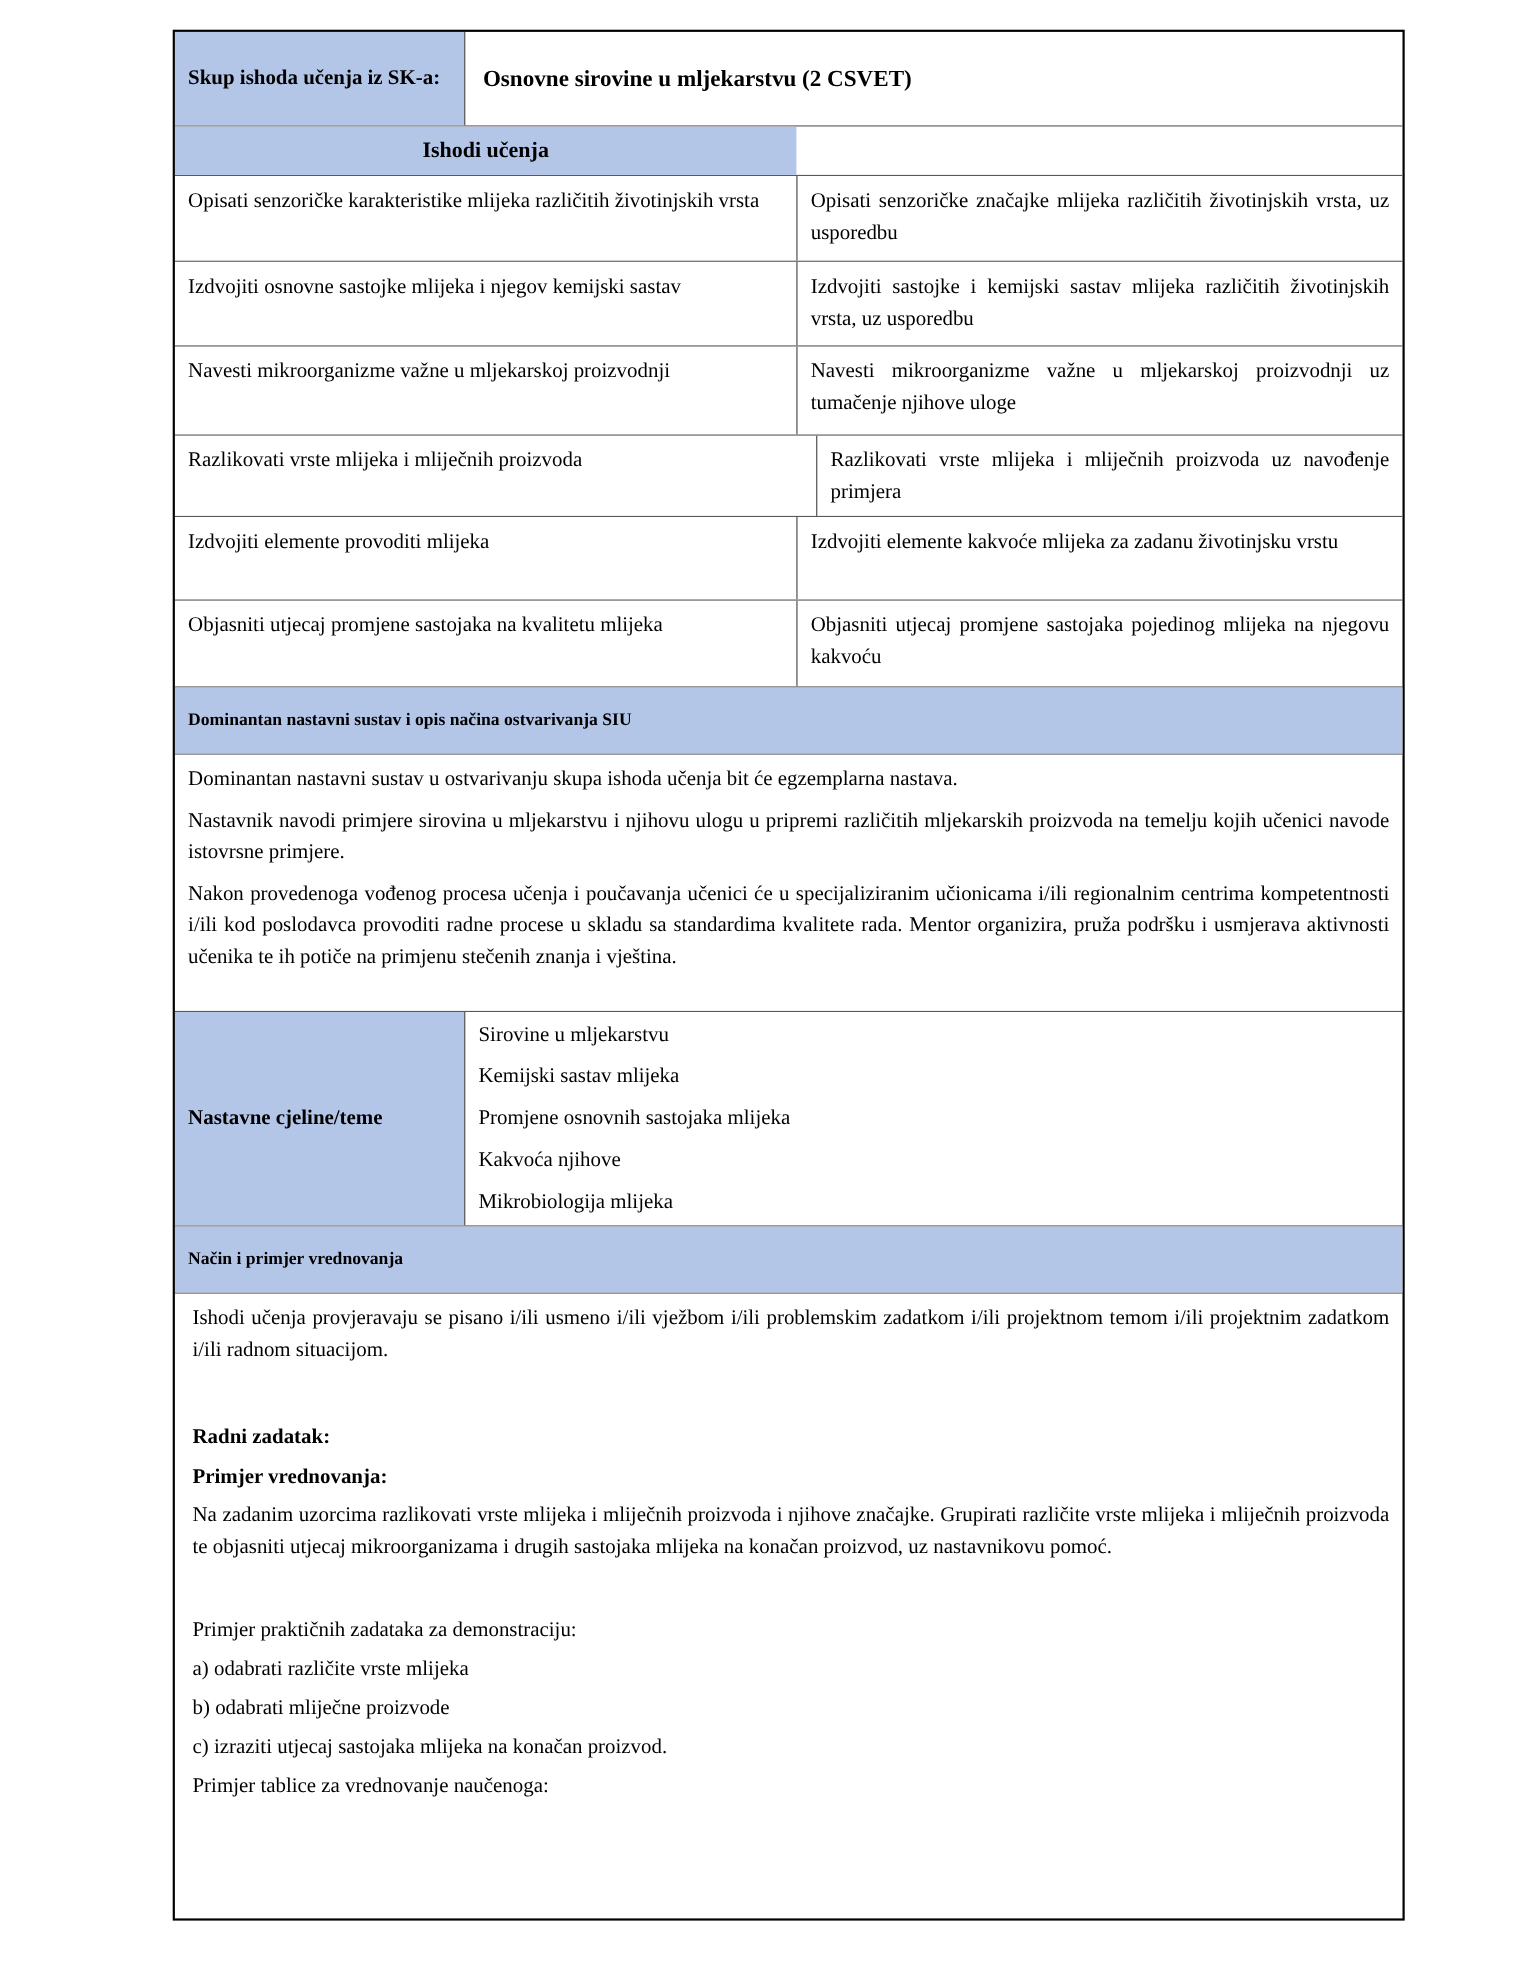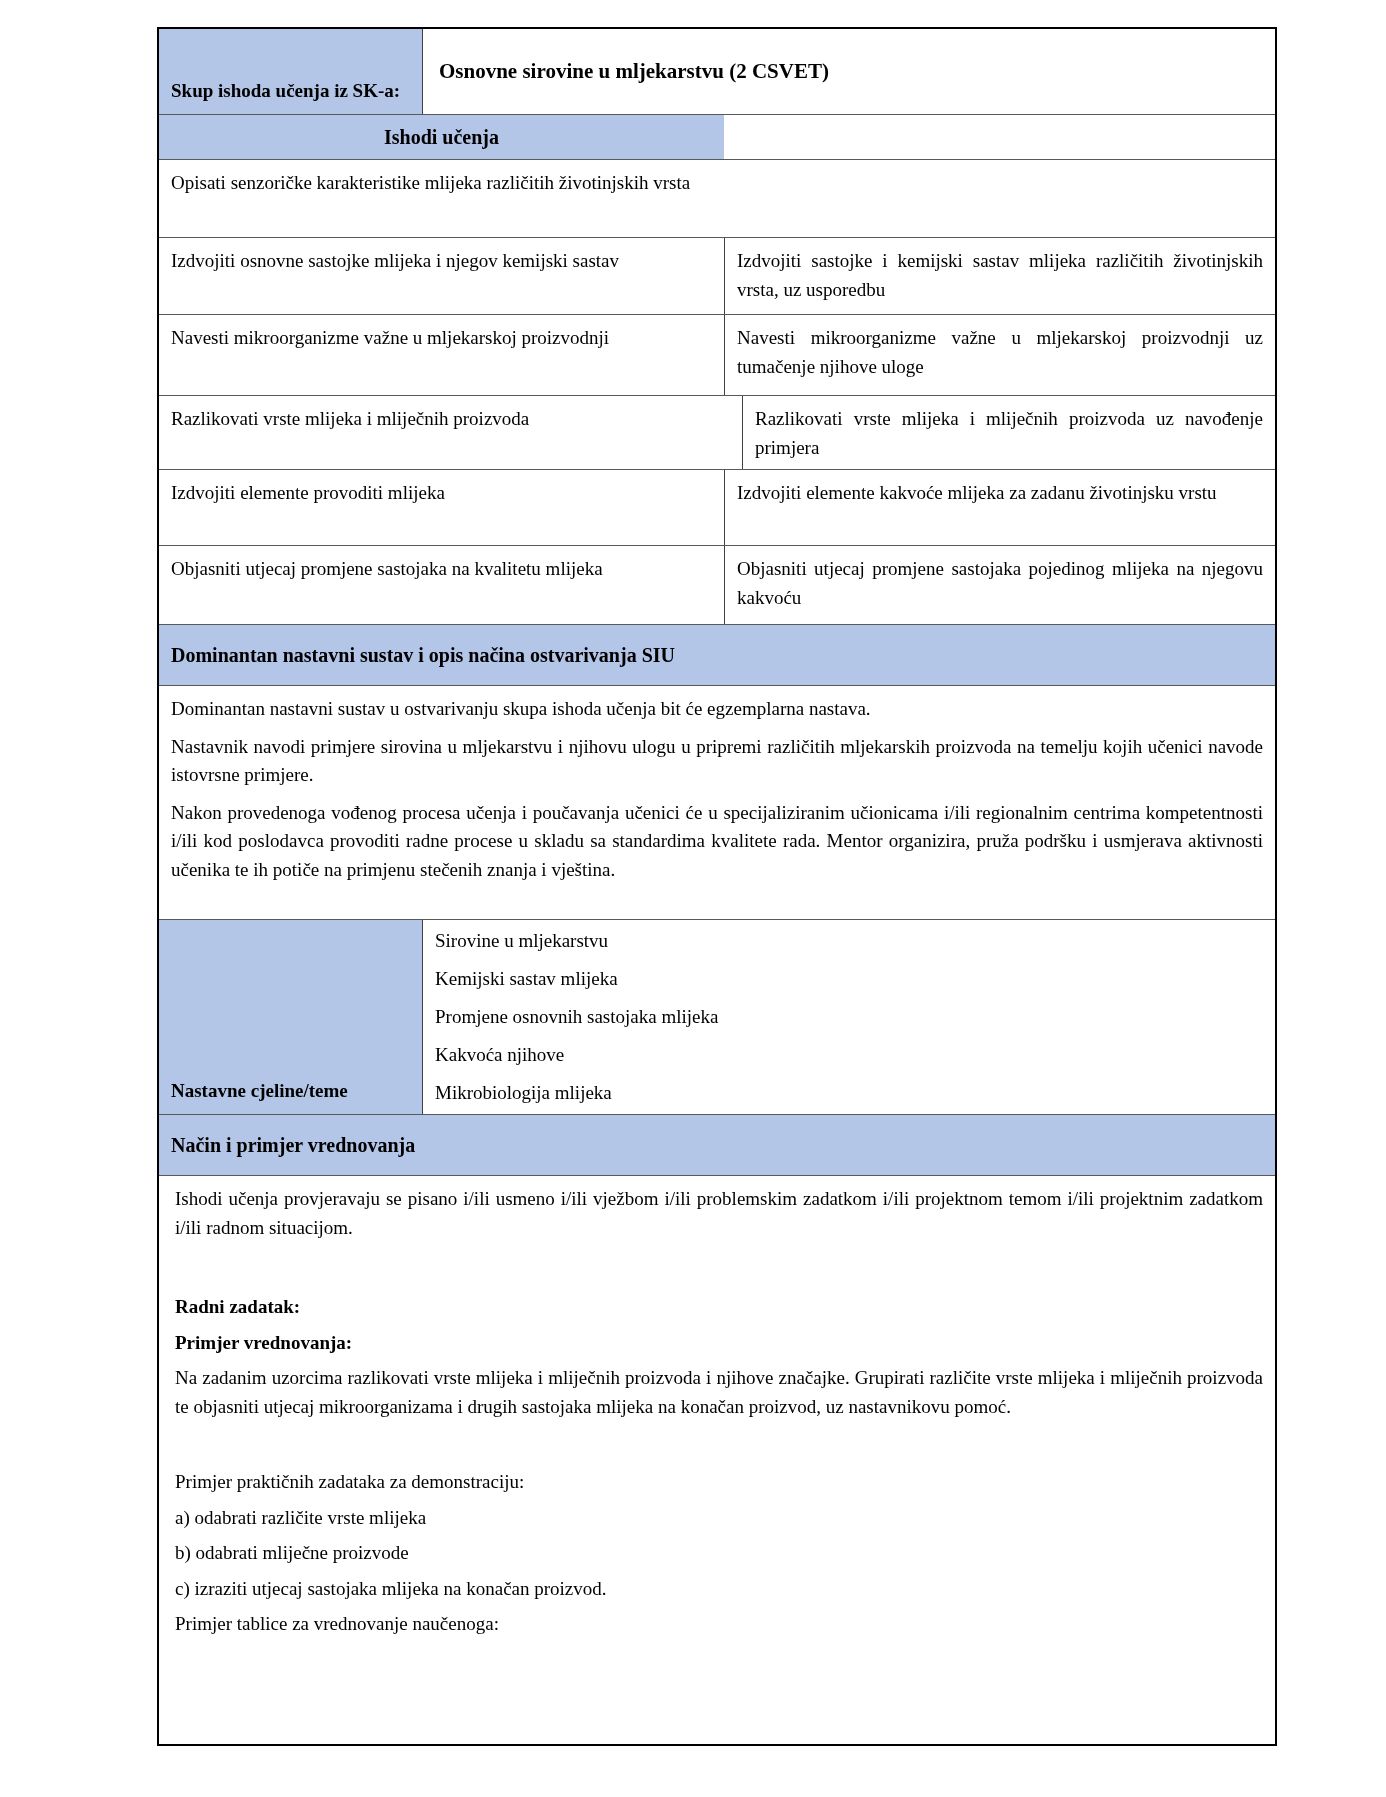--- a/index.html
+++ b/index.html
@@ -34,41 +34,41 @@
     line-height: 1.5;
     overflow: hidden;
   }
   .cell + .cell { border-left: 1.5px solid #404040; }
   .blue { background: #b4c6e7; }
   .bold { font-weight: bold; }
   .vcenter { display: flex; align-items: center; }
   .hcenter { justify-content: center; text-align: center; }
   .justify { text-align: justify; }
 
-  .w-label { flex: 0 0 263px; width: 263px; align-items: flex-end; }
+  .w-label { flex: 0 0 263px; width: 263px; }
   .w-left  { flex: 0 0 565px; width: 565px; }
   .w-rest  { flex: 1 1 auto; min-width: 0; }
 
   .h-r1 { height: 85px; }
   .h-colhead { height: 45px; }
-  .h-o1 { height: 78px; flex-direction: column; }
+  .h-o1 { height: 78px; }
   .h-o2 { height: 77px; }
   .h-o3 { height: 81px; justify-content: center; }
   .h-o4 { height: 74px; gap: 18px; }
   .h-o5 { height: 76px; }
   .h-o6 { height: 79px; }
   .h-band { height: 61px; }
   .h-paras { height: 234px; }
   .h-units { height: 195px; }
   .h-band2 { height: 61px; }
   .h-eval { height: 569px; }
 
   .title-cell { font-size: 21px; font-weight: bold; padding-left: 16px; }
   .colhead-cell { font-size: 20px; font-weight: bold; }
-  .band-cell { width: 100%; font-size: 20px; font-weight: bold; padding-left: 12px; font-family: Liberation Serif, serif; }
+  .band-cell { width: 100%; font-size: 16px; font-weight: bold; padding-left: 12px; font-family: Liberation Serif, serif; }
 
   .paras-cell { width: 100%; }
   .paras-cell p { margin: 0 0 9px 0; }
 
   .units-list div { line-height: 38px; white-space: nowrap; }
 
   .eval-cell { width: 100%; padding-left: 16px; }
   .eval-cell p { margin: 0 0 7px 0; }
   .eval-cell .gap { height: 44px; }
   .eval-cell .gap-sm { height: 40px; }

